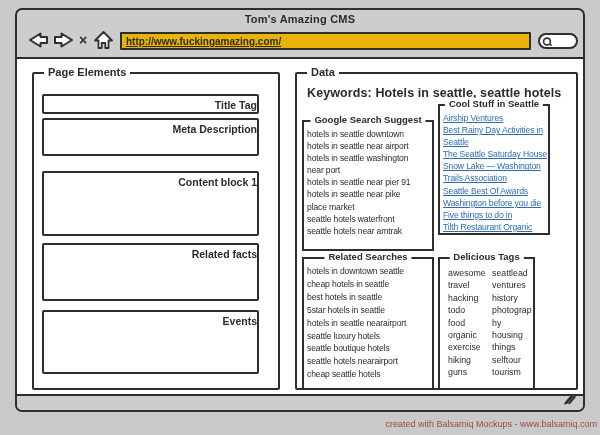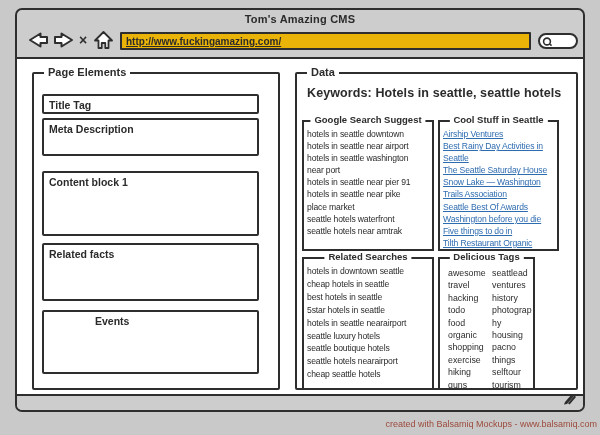--- a/index.html
+++ b/index.html
@@ -31,39 +31,39 @@
   .bottom-strip { position:absolute; left:0; bottom:0; width:100%; height:14px; background:#cdcdcd;
                   border-radius:0 0 5px 5px; }
   .pencil { position:absolute; right:6px; bottom:1px; }
 
   
   .group { position:absolute; border:2px solid #2e2e2e; background:#fff; border-radius:2px; }
   .group-label { position:absolute; top:-8px; left:10px; background:#fff; padding:0 4px;
                  font-size:11px; font-weight:bold; white-space:nowrap; }
   .panel-label { left:50%; transform:translateX(-50%); font-size:9.5px; }
 
-  #page-elements { left:32px; top:72px; width:248px; height:318px; }
+  #page-elements { left:32px; top:72px; width:248px; height:318px;text-align:right; }
   #data-group    { left:295px; top:72px; width:283px; height:318px; }
 
   
   .field { position:absolute; left:8px; width:217px; background:#fff;
            border:2px solid #2e2e2e; border-radius:2px; cursor:text; }
   .field-label { display:block; padding:3px 0 0 5px; font-size:10.5px; font-weight:bold; }
   .field:nth-of-type(1) { top:20px;  height:20px; }
   .field:nth-of-type(2) { top:44px;  height:38px; }
   .field:nth-of-type(3) { top:97px;  height:65px; }
   .field:nth-of-type(4) { top:169px; height:58px; }
   .field:nth-of-type(5) { top:236px; height:64px;padding-left:46px; }
 
   
   .keywords { position:absolute; left:10px; top:12px; font-size:12.5px; font-weight:bold;
               letter-spacing:.1px; white-space:nowrap; }
   .panel { position:absolute; border:2px solid #2e2e2e; background:#fff; }
   #panel-google   { left:5px;   top:46px;  width:132px; height:131px; }
-  #panel-cool     { left:141px; top:46px;  width:121px; height:131px; }
+  #panel-cool     { left:141px; top:30px;  width:112px; height:131px; }
   #panel-related  { left:5px;   top:183px; width:132px; height:133px; }
   #panel-tags     { left:141px; top:183px; width:97px; height:133px; }
 
   .list { padding:6px 1px 0 3px; }
   .list .line { font-size:8.6px; line-height:12.1px; white-space:nowrap; overflow:hidden;
                 letter-spacing:-.15px; }
   #panel-related .line { line-height:12.9px; }
   .link-line { color:#2e6cb0; text-decoration:underline; cursor:pointer; }
   .taglist { padding:8px 0 0 8px; }
   .tagrow { font-size:8.8px; line-height:12.4px; white-space:nowrap; }
@@ -218,23 +218,20 @@
           </div>
 
           <div class="tagrow">
             <span class="tl">food</span><span class="tr">hy</span>
           </div>
 
           <div class="tagrow">
             <span class="tl">organic</span><span class="tr">housing</span>
           </div>
 
-          <div class="tagrow">
-            <span class="tl">shopping</span><span class="tr">pacno</span>
-          </div>
 
           <div class="tagrow">
             <span class="tl">exercise</span><span class="tr">things</span>
           </div>
 
           <div class="tagrow">
             <span class="tl">hiking</span><span class="tr">selftour</span>
           </div>
 
           <div class="tagrow">

